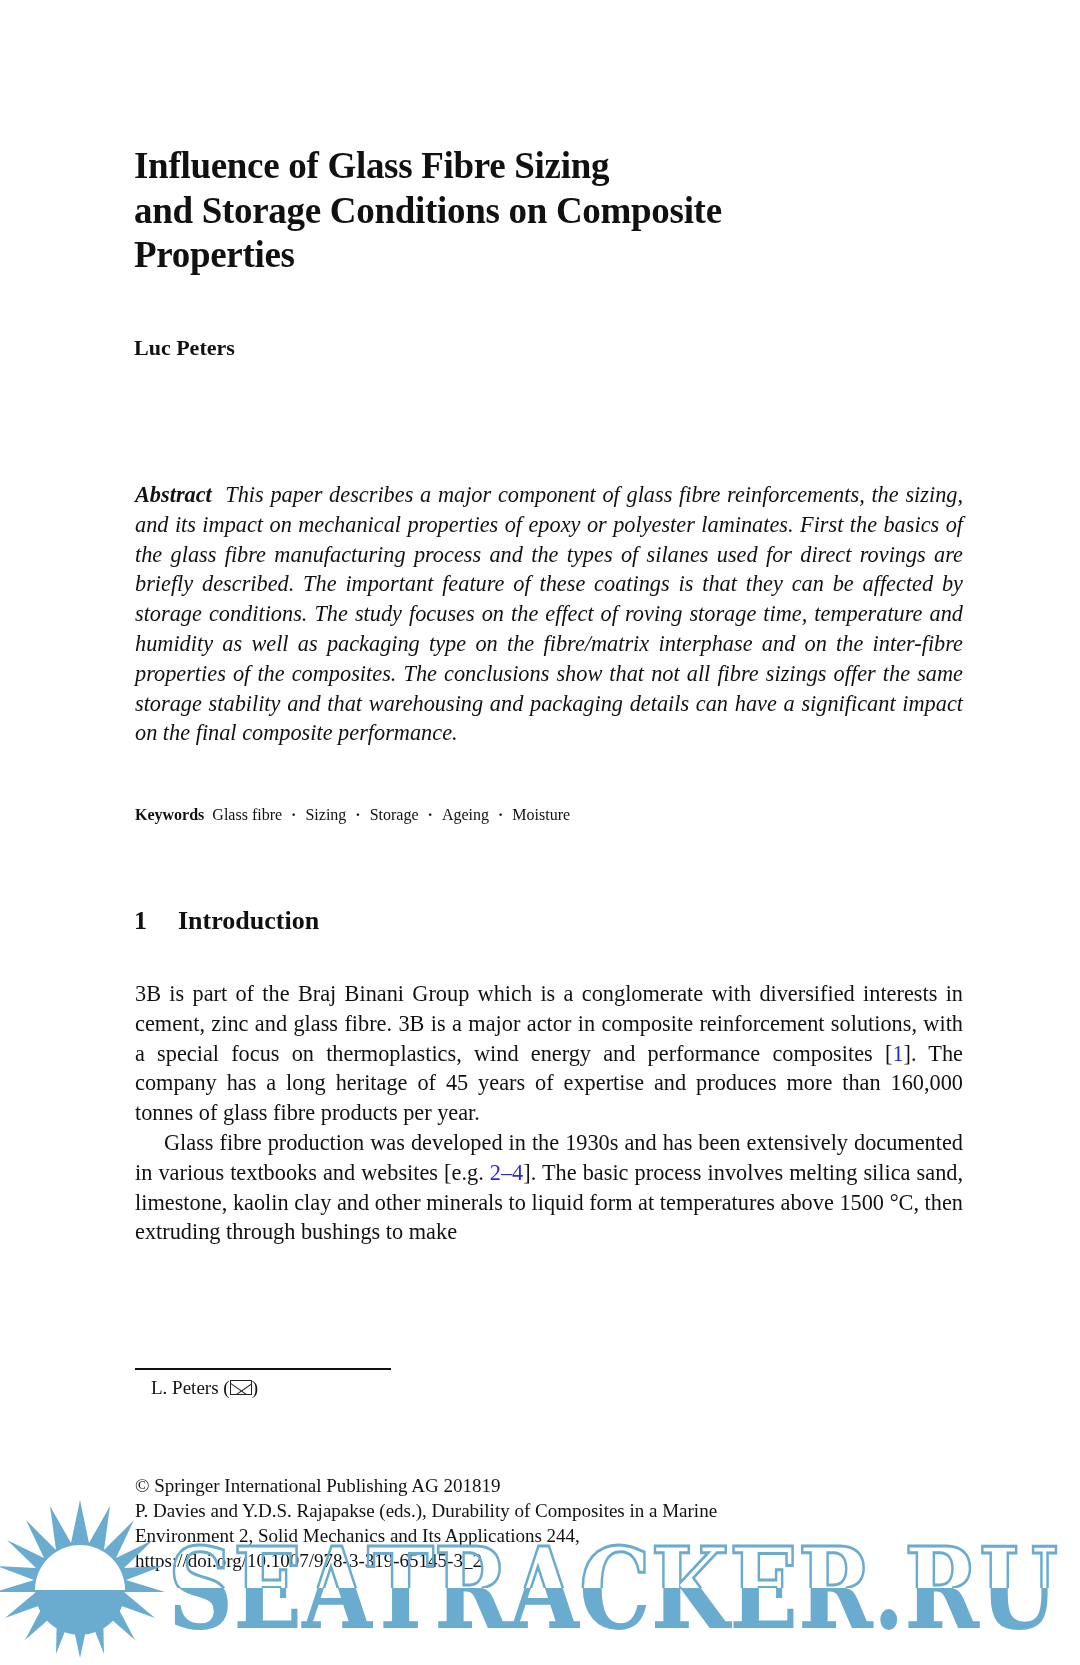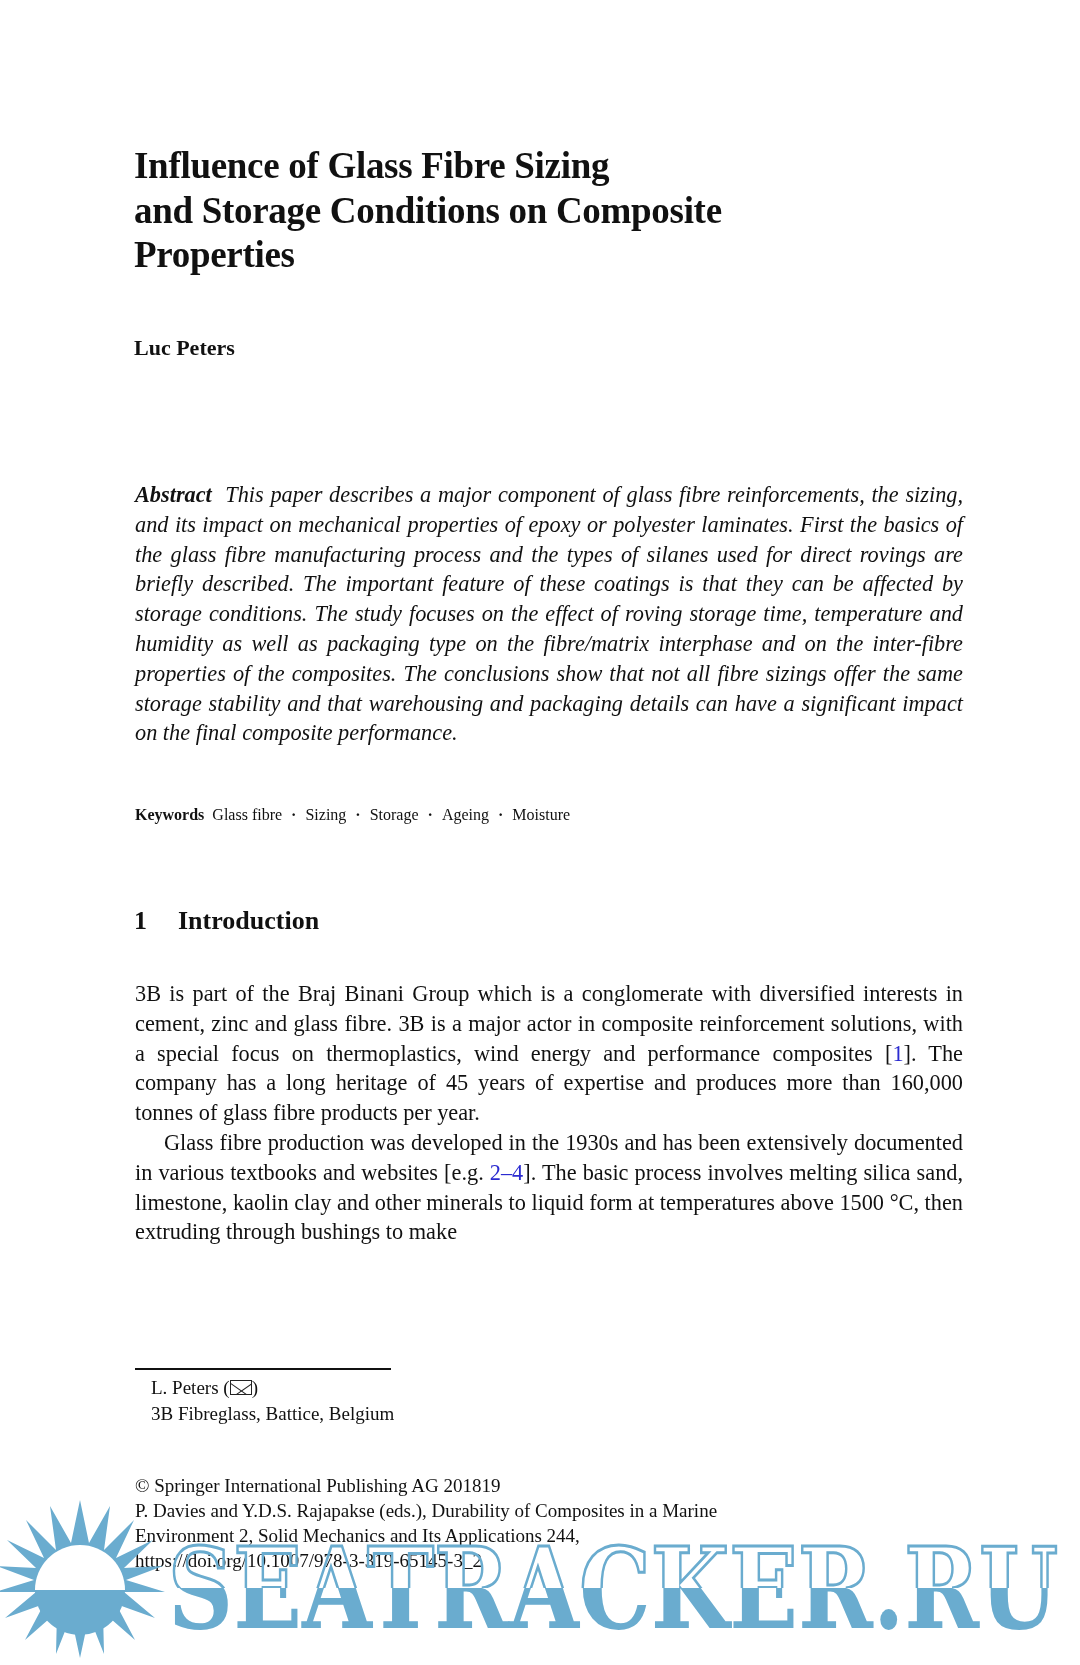--- a/index.html
+++ b/index.html
@@ -46,21 +46,20 @@
 <div class="abs section"><span class="num">1</span><span>Introduction</span></div>
 
 <div class="abs para intro1"><span>3B is part of the Braj Binani Group which is a conglomerate with diversified interests in cement, zinc and glass fibre. 3B is a major actor in composite rein­forcement solutions, with a special focus on thermoplastics, wind energy and performance composites [</span><span class="cite">1</span><span>]. The company has a long heritage of 45 years of expertise and produces more than 160,000 tonnes of glass fibre products per year.</span></div>
 
 <div class="abs para intro2"><span>Glass fibre production was developed in the 1930s and has been extensively documented in various textbooks and websites [e.g. </span><span class="cite">2–4</span><span>]. The basic process involves melting silica sand, limestone, kaolin clay and other minerals to liquid form at temperatures above 1500 °C, then extruding through bushings to make</span></div>
 
 <div class="abs rule"></div>
 
 <div class="abs foot">
   <div><span>L. Peters (</span><span class="envelope"></span><span>)</span></div>
-  <div>3B Fibreglass, Battice, Belgium</div>
 </div>
 
 <div class="abs copy">
   <div class="row">
       <span>© Springer International Publishing AG 2018</span>
       <span>19</span>
     </div>
   <div><span>P. Davies and Y.D.S. Rajapakse (eds.), </span><span class="it">Durability of Composites in a Marine</span></div>
   <div><span class="it">Environment 2</span><span>, Solid Mechanics and Its Applications 244,</span></div>
   <div>https://doi.org/10.1007/978-3-319-65145-3_2</div>

